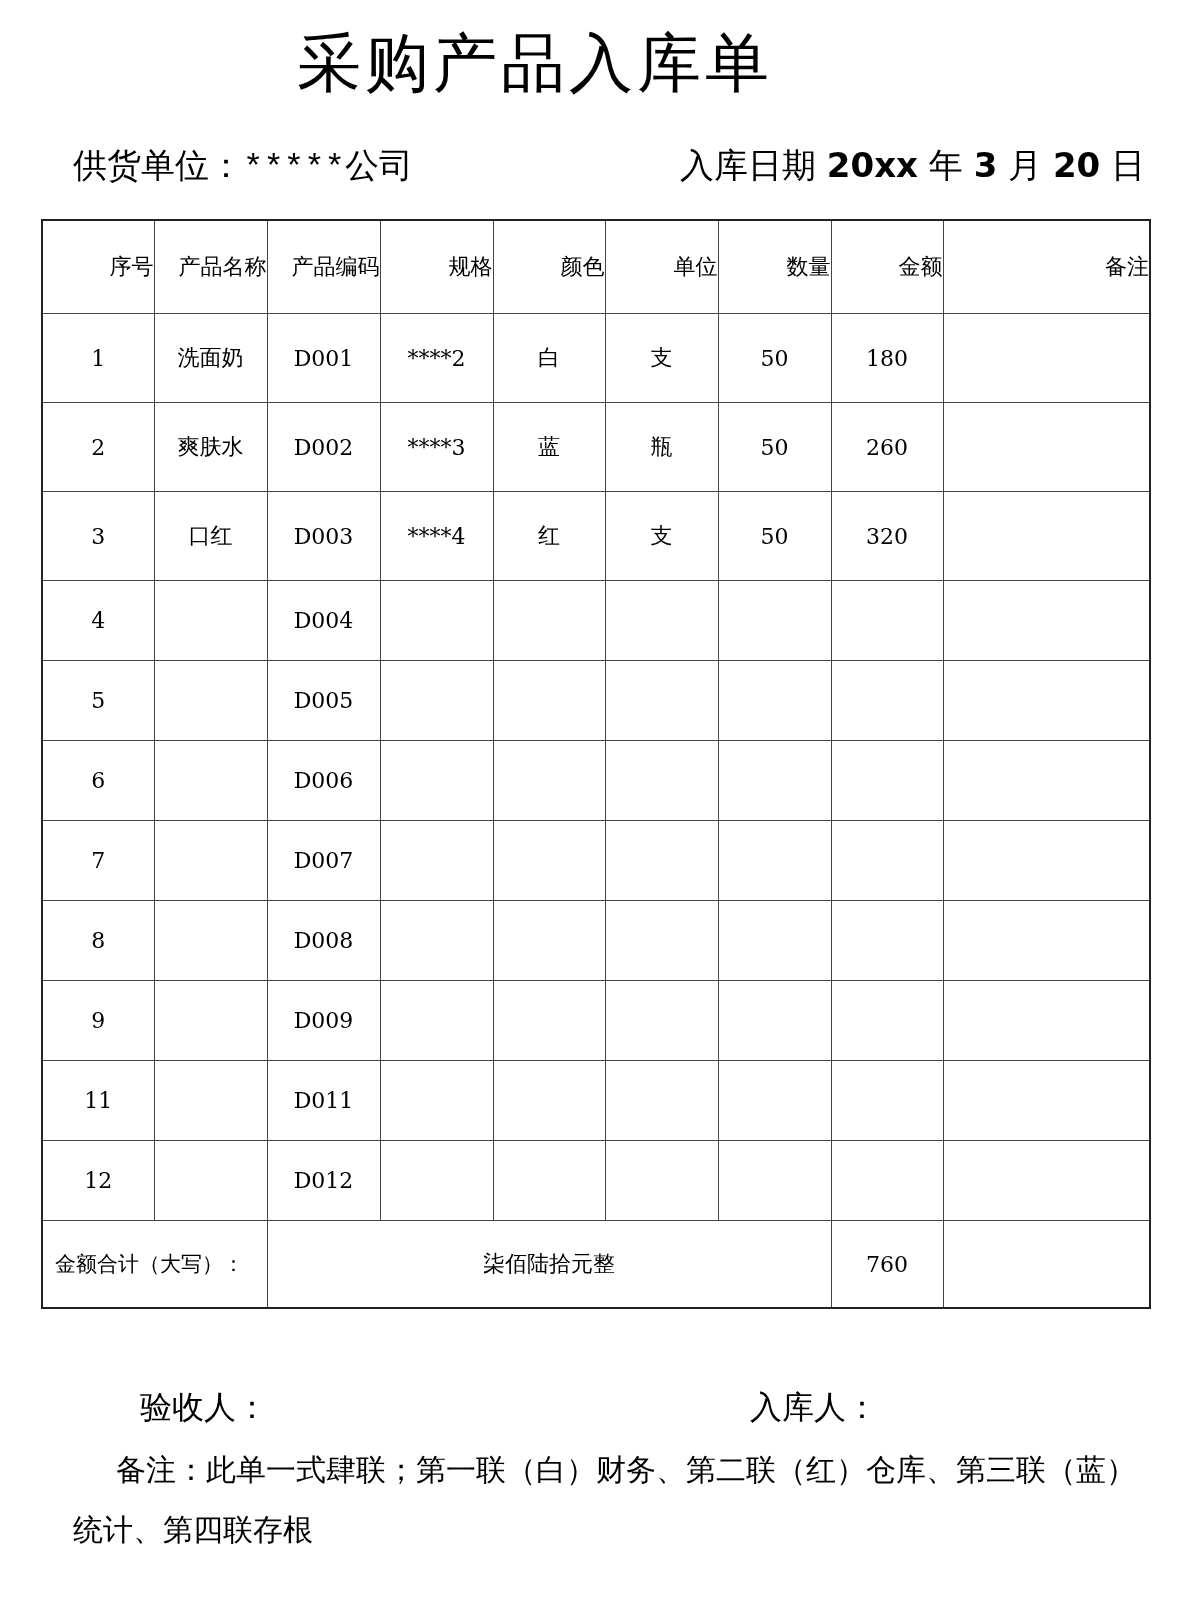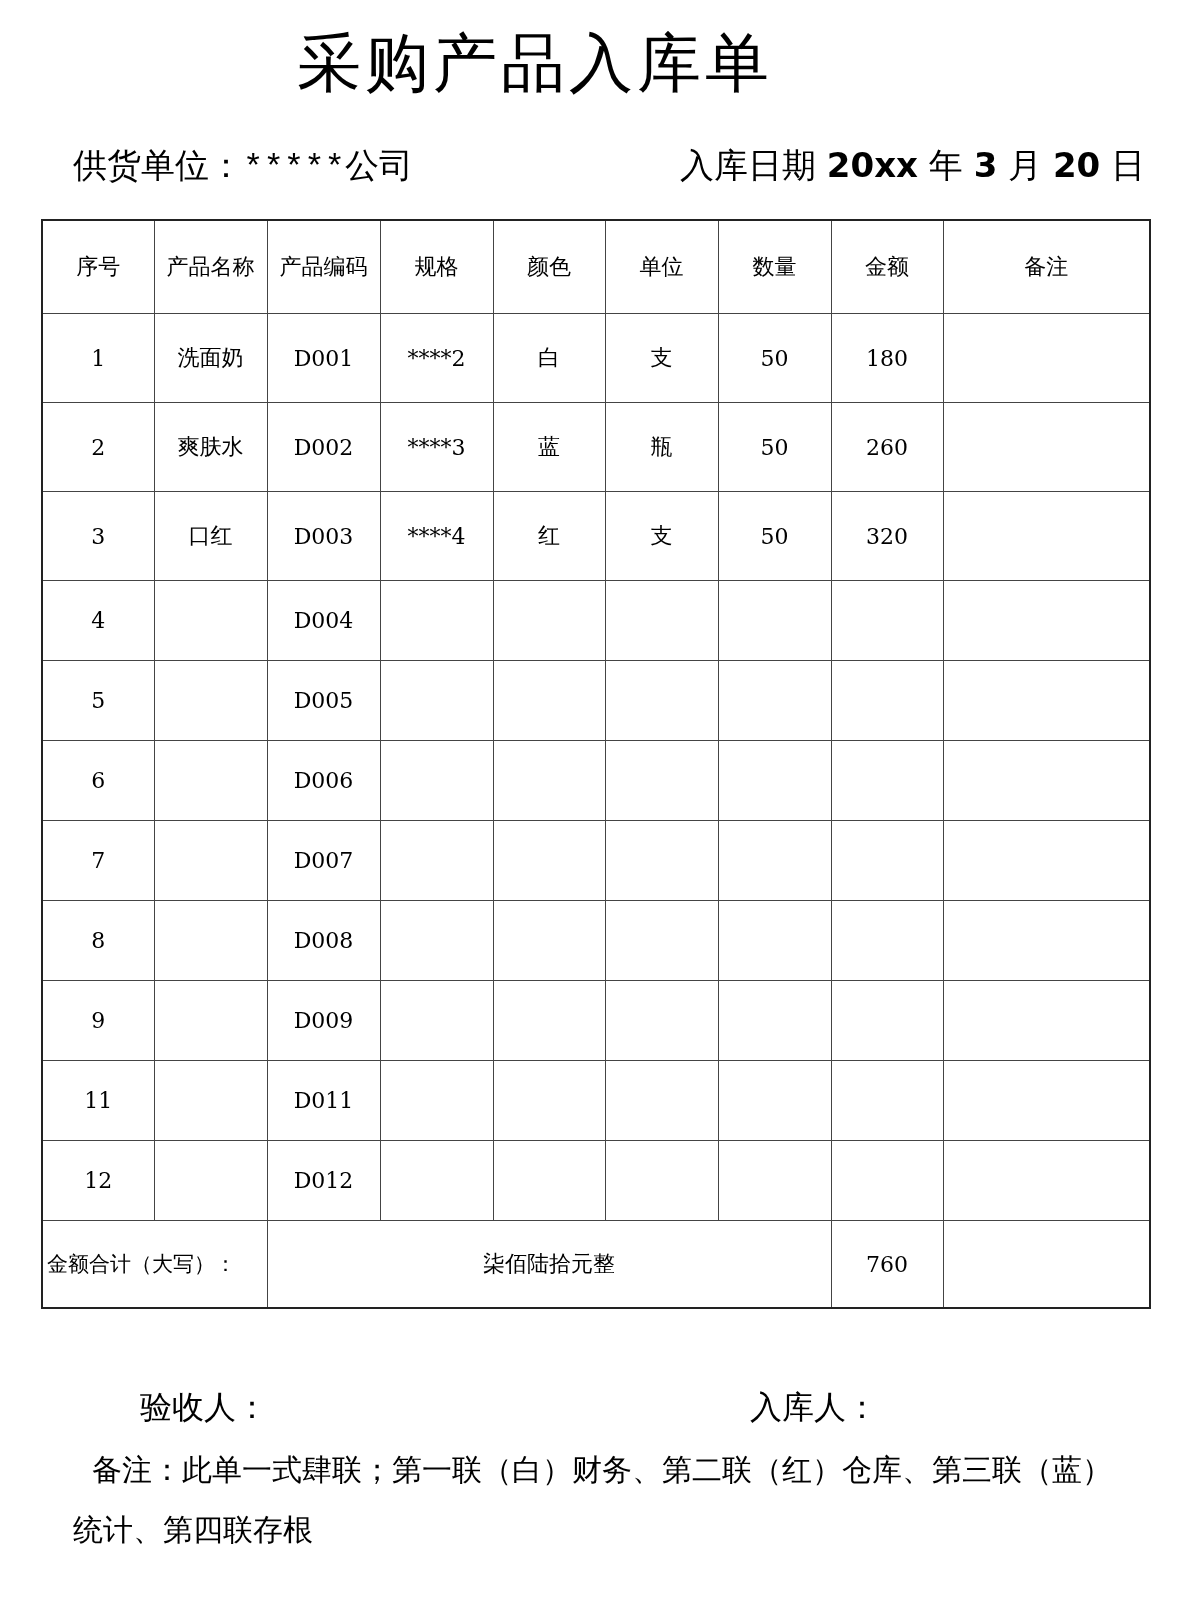--- a/index.html
+++ b/index.html
@@ -3,27 +3,27 @@
 <meta charset="utf-8">
 <style>
   html,body{margin:0;padding:0;background:#fff;}
   body{width:1201px;height:1600px;position:relative;overflow:hidden;color:#000;font-family:"DejaVu Serif","Liberation Serif",serif;}
   .title{position:absolute;left:0;width:1070px;top:20px;text-align:center;font-size:64px;letter-spacing:4px;font-family:"DejaVu Sans","Liberation Sans",sans-serif;}
   .supplier{position:absolute;left:73px;top:143px;font-size:34px;font-family:Liberation Mono, monospace;}
   .date{position:absolute;left:680px;top:143px;font-size:34px;font-family:"DejaVu Sans","Liberation Sans",sans-serif;}
   .date b{font-weight:bold;}
   table{position:absolute;left:41px;top:219px;width:1108px;border-collapse:collapse;border:2px solid #222;table-layout:fixed;}
   td,th{border:1px solid #444;text-align:center;font-weight:normal;font-size:22px;padding:0;}
-  th{height:92px;}
+  th{height:92px;text-align:right;}
   tr.r td{height:88px;}
   tr.r2 td{height:79px;}
   tr.total td{height:86px;}
-  .total-label{text-align:left;padding-left:4px;font-size:21px;}
+  .total-label{text-align:left;padding-left:12px;font-size:21px;}
   .sign{position:absolute;top:1386px;font-size:32px;font-family:"DejaVu Sans","Liberation Sans",sans-serif;}
-  .note1{position:absolute;left:92px;top:1450px;font-size:30px;font-family:"DejaVu Sans","Liberation Sans",sans-serif;white-space:nowrap;}
+  .note1{position:absolute;left:116px;top:1450px;font-size:30px;font-family:"DejaVu Sans","Liberation Sans",sans-serif;white-space:nowrap;}
   .note2{position:absolute;left:73px;top:1510px;font-size:30px;font-family:Liberation Mono, monospace;}
 </style>
 </head>
 <body>
 
 <div class="title">采购产品入库单</div>
 
 <div class="supplier">
   <span>供货单位：</span><span>*****公司</span>
 </div>

